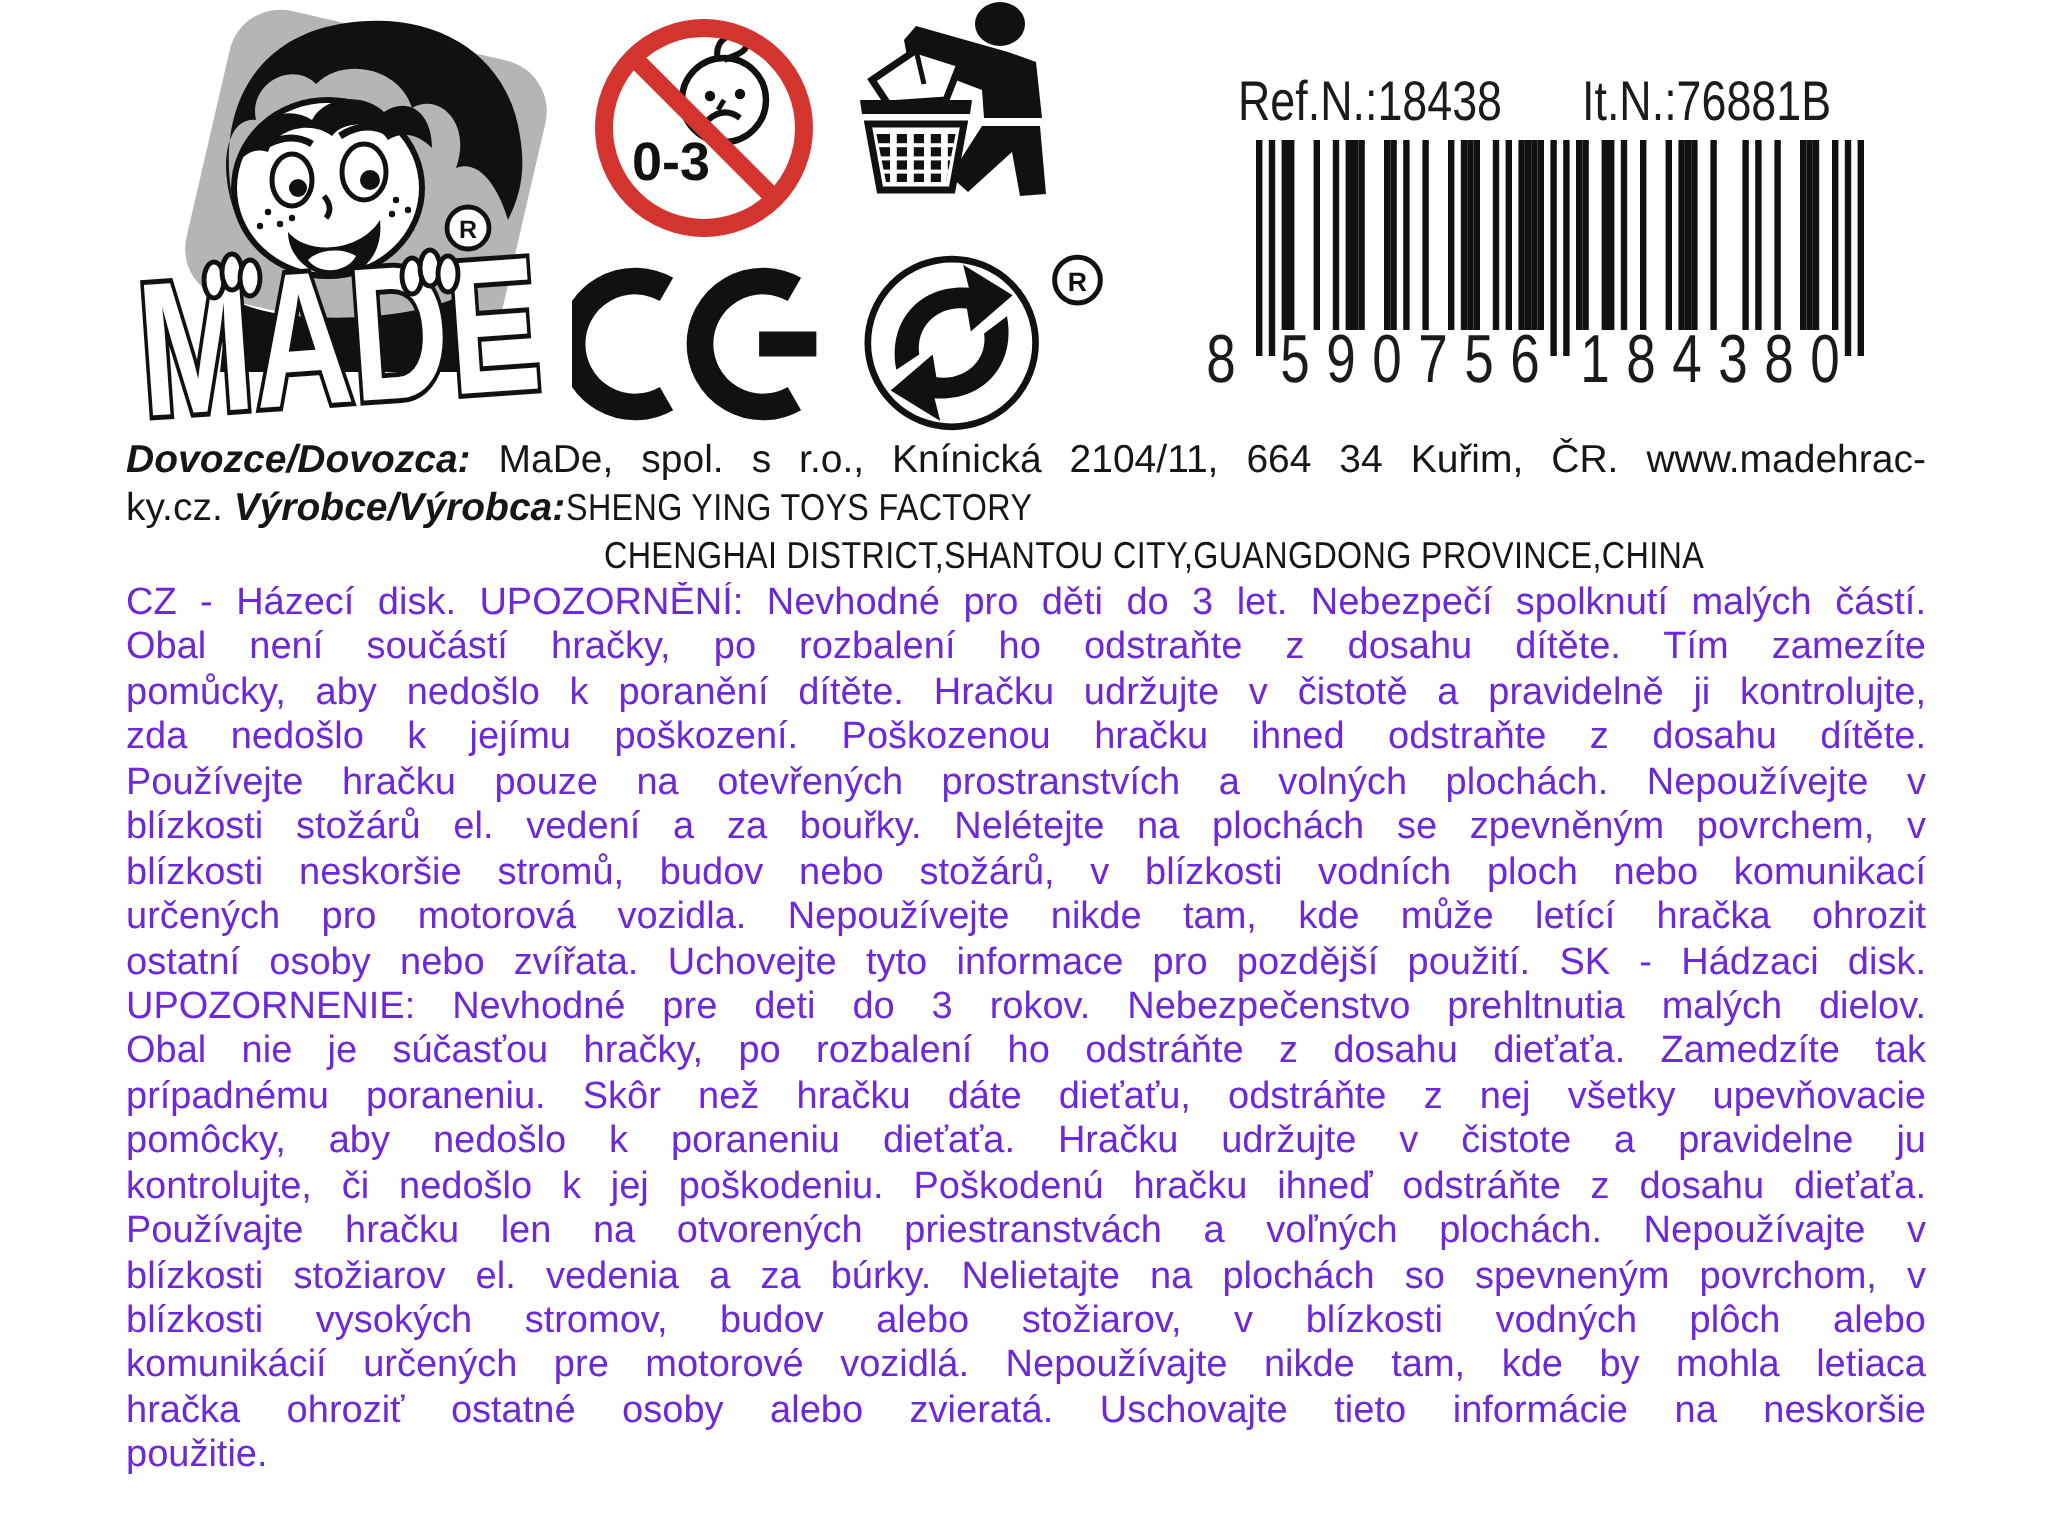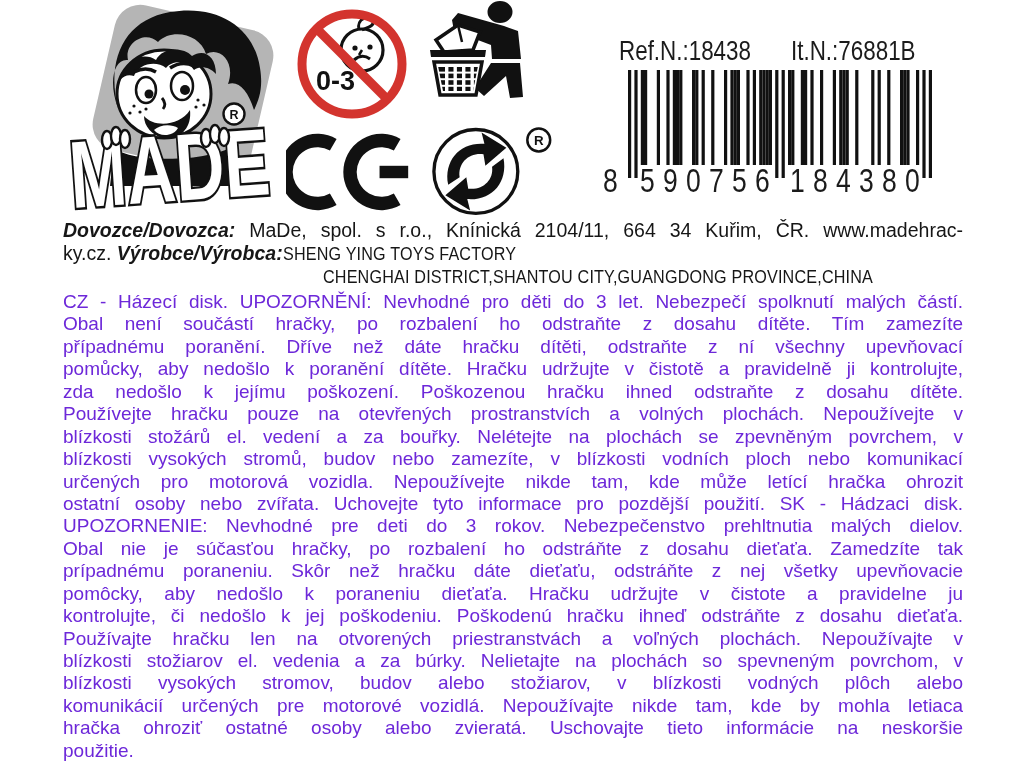--- a/index.html
+++ b/index.html
@@ -23,21 +23,21 @@
   .bc-digits span { display:inline-block; transform:scaleX(0.78); }
   .bc-first { left:-27px; width:22px; }
   .bc-g1 { left:10px;  width:134px; }
   .bc-g2 { left:160px; width:134px; }
   
   .importer {
     position:absolute; left:63px; top:219px; width:900px;
     font-size:19.5px; line-height:23.2px; color:#161616;
   }
   .imp-l1 { text-align:justify; text-align-last:justify; height:23.2px; overflow:hidden; }
-  .imp-l3 { padding-left:239px;text-align:right; }
+  .imp-l3 { padding-left:239px; }
   .bold { font-weight:bold;font-style:italic; }
   .factory {
     display:inline-block; transform:scaleX(0.86); transform-origin:0 62%;
     font-size:18.8px; letter-spacing:0.2px; white-space:nowrap;
   }
   
   .warning {
     position:absolute; left:63px; top:291px; width:900px;
     font-size:19px; line-height:22.45px; color:#6d28d9;
   }
@@ -228,26 +228,25 @@
 
   <div class="importer">
     <div class="imp-l1"><span class="bold">Dovozce/Dovozca:</span><span> MaDe, spol. s r.o., Knínická 2104/11, 664 34 Kuřim, ČR. www.madehrac-</span></div>
     <div><span>ky.cz. </span><span class="bold">Výrobce/Výrobca:</span><span class="factory">SHENG YING TOYS FACTORY</span></div>
     <div class="imp-l3"><span class="factory">CHENGHAI DISTRICT,SHANTOU CITY,GUANGDONG PROVINCE,CHINA</span></div>
   </div>
 
   <div class="warning">
     <div class="wl">CZ - Házecí disk. UPOZORNĚNÍ: Nevhodné pro děti do 3 let. Nebezpečí spolknutí malých částí.</div>
     <div class="wl">Obal není součástí hračky, po rozbalení ho odstraňte z dosahu dítěte. Tím zamezíte</div>
-    <div class="wl">případnému poranění. Dříve než dáte hračku dítěti, odstraňte z ní všechny upevňovací</div>
     <div class="wl">pomůcky, aby nedošlo k poranění dítěte. Hračku udržujte v čistotě a pravidelně ji kontrolujte,</div>
     <div class="wl">zda nedošlo k jejímu poškození. Poškozenou hračku ihned odstraňte z dosahu dítěte.</div>
     <div class="wl">Používejte hračku pouze na otevřených prostranstvích a volných plochách. Nepoužívejte v</div>
     <div class="wl">blízkosti stožárů el. vedení a za bouřky. Nelétejte na plochách se zpevněným povrchem, v</div>
-    <div class="wl">blízkosti vysokých stromů, budov nebo zamezíte, v blízkosti vodních ploch nebo komunikací</div>
+    <div class="wl">blízkosti neskoršie stromů, budov nebo stožárů, v blízkosti vodních ploch nebo komunikací</div>
     <div class="wl">určených pro motorová vozidla. Nepoužívejte nikde tam, kde může letící hračka ohrozit</div>
     <div class="wl">ostatní osoby nebo zvířata. Uchovejte tyto informace pro pozdější použití. SK - Hádzaci disk.</div>
     <div class="wl">UPOZORNENIE: Nevhodné pre deti do 3 rokov. Nebezpečenstvo prehltnutia malých dielov.</div>
     <div class="wl">Obal nie je súčasťou hračky, po rozbalení ho odstráňte z dosahu dieťaťa. Zamedzíte tak</div>
     <div class="wl">prípadnému poraneniu. Skôr než hračku dáte dieťaťu, odstráňte z nej všetky upevňovacie</div>
     <div class="wl">pomôcky, aby nedošlo k poraneniu dieťaťa. Hračku udržujte v čistote a pravidelne ju</div>
     <div class="wl">kontrolujte, či nedošlo k jej poškodeniu. Poškodenú hračku ihneď odstráňte z dosahu dieťaťa.</div>
     <div class="wl">Používajte hračku len na otvorených priestranstvách a voľných plochách. Nepoužívajte v</div>
     <div class="wl">blízkosti stožiarov el. vedenia a za búrky. Nelietajte na plochách so spevneným povrchom, v</div>
     <div class="wl">blízkosti vysokých stromov, budov alebo stožiarov, v blízkosti vodných plôch alebo</div>

